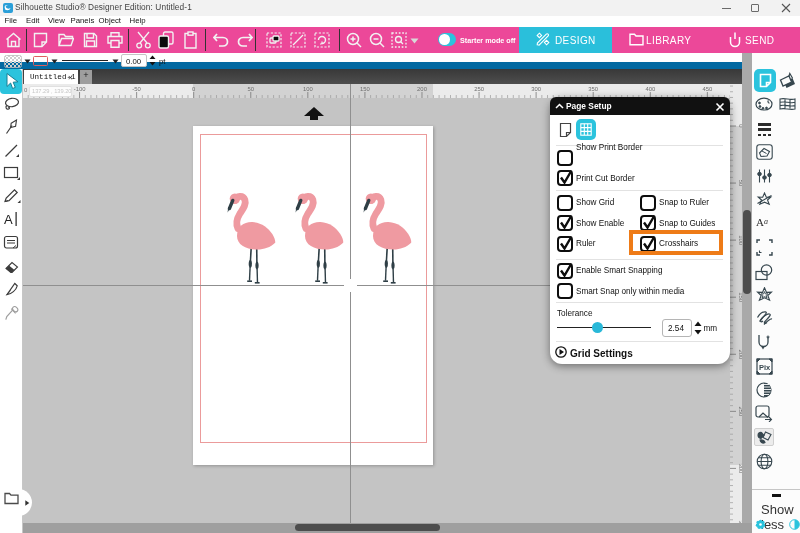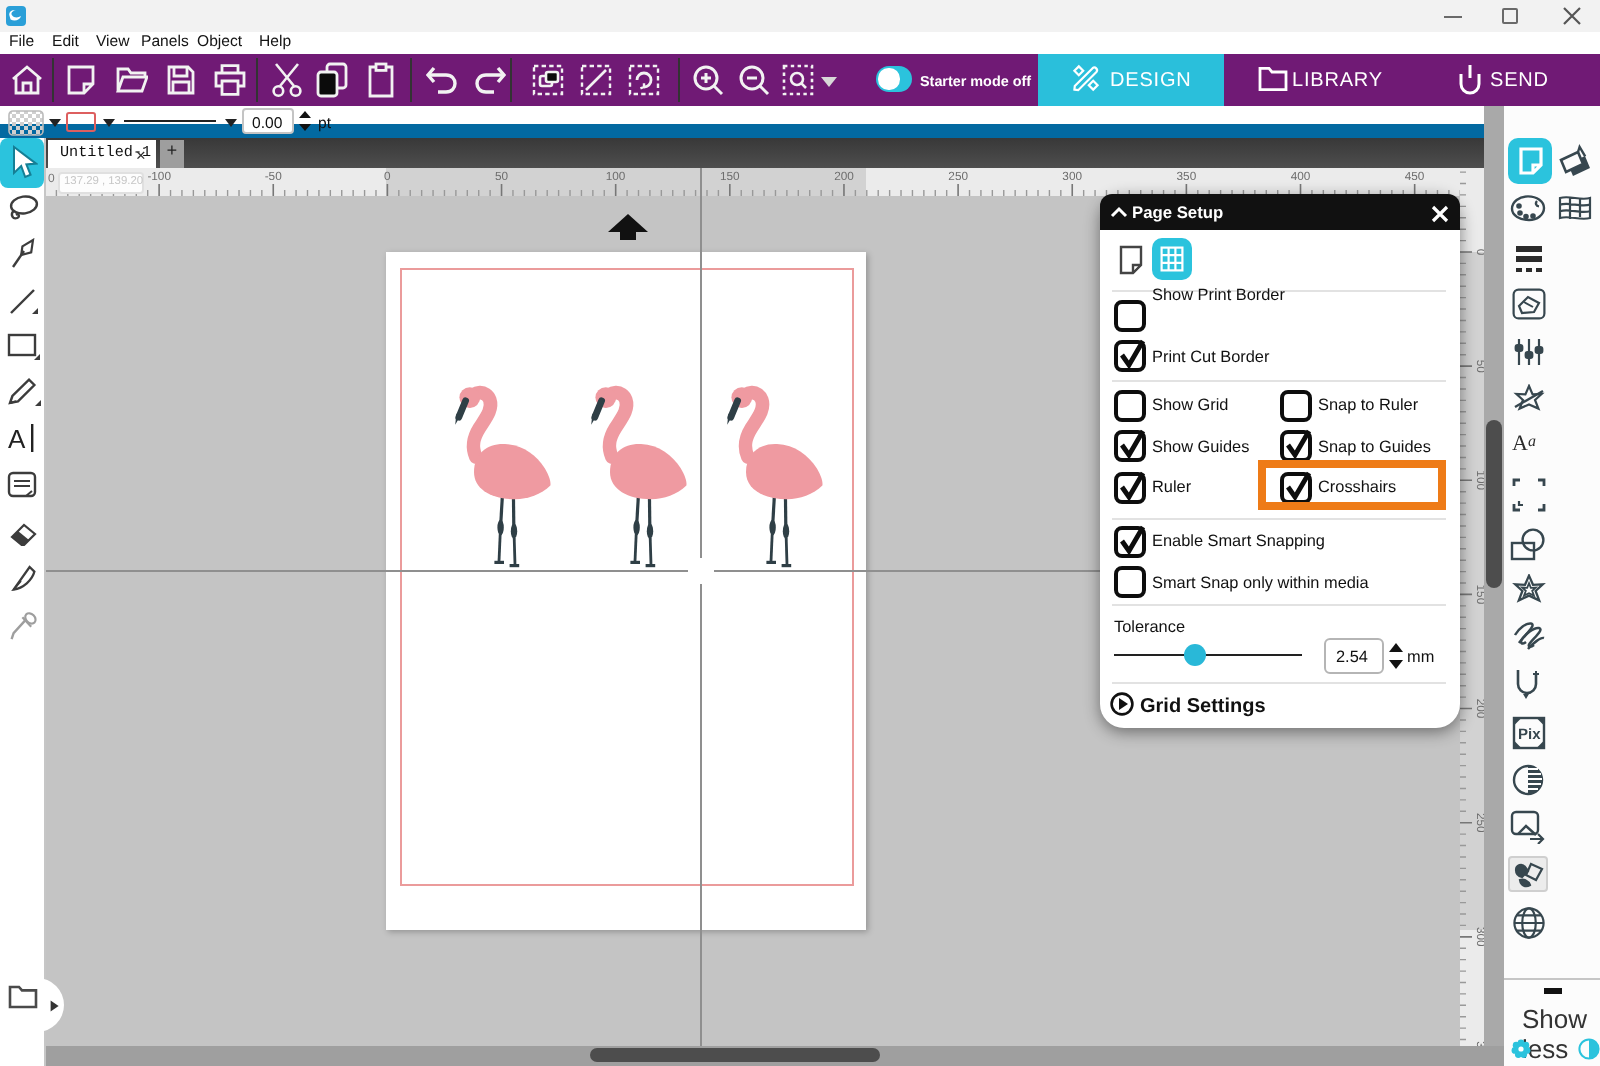--- a/index.html
+++ b/index.html
@@ -4,21 +4,21 @@
 <style>
 *{margin:0;padding:0;box-sizing:border-box;}
 html,body{width:800px;height:533px;overflow:hidden;}
 body{font-family:"Liberation Sans",sans-serif;position:relative;background:#ffffff;}
 .abs{position:absolute;}
 
 #titlebar{left:0;top:0;width:800px;height:16px;background:#f2f2f2;}
 #title-text{left:15px;top:2px;font-size:8.3px;color:#3f3f3f;letter-spacing:.1px;}
 #menubar{left:0;top:16px;width:800px;height:11px;background:#ffffff;}
 .menu{top:0;font-size:7.8px;color:#141414;}
-#toolbar{left:0;top:27px;width:800px;height:26px;background:#701a75;}
+#toolbar{left:0;top:27px;width:800px;height:26px;background:#ec4899;}
 .tdiv{position:absolute;top:2px;width:1px;height:22px;background:#333;}
 #designbtn{left:519px;top:0;width:93px;height:26px;background:#2abfdb;}
 .tbtxt{position:absolute;top:8px;font-size:10px;color:#fff;letter-spacing:.4px;}
 
 #subbar{left:0;top:53px;width:742px;height:16px;background:#ffffff;border-bottom:7px solid #0369a1;}
 
 #tabbar{left:23px;top:69px;width:719px;height:15px;background:linear-gradient(#383838,#4e4e4e);font-family:Liberation Mono, monospace;}
 #tab1{left:1px;top:1px;width:54px;height:14px;background:#fff;font-size:7.6px;color:#111;}
 #tabplus{left:57px;top:1px;width:12px;height:14px;background:#9e9e9e;color:#222;font-size:9px;text-align:center;line-height:13px;}
 
@@ -53,20 +53,21 @@
 .chk{position:absolute;left:-1px;top:-4px;}
 </style>
 </head>
 <body>
 
 <div class="abs" id="titlebar">
   <svg class="abs" style="left:3px;top:3px" width="10" height="10" viewBox="0 0 10 10">
       <rect x="0" y="0" width="10" height="10" rx="2" fill="#2a9fd8"></rect>
       <path d="M2.3,6.8 C4.5,7.8 7,7 7.5,5 C6,6 4,6 3,4.6 C2.2,3.4 3.4,2 5,2.4 C3,1.4 1.2,3 1.7,4.8 Z" fill="#fff"></path>
     </svg>
+  <div class="abs" id="title-text">Silhouette Studio® Designer Edition: Untitled-1</div>
   <div class="abs" style="left:722px;top:7.5px;width:9px;height:1.4px;background:#6a6a6a"></div>
   <div class="abs" style="left:751px;top:4px;width:7.5px;height:7.5px;border:1.2px solid #6a6a6a;border-radius:1px"></div>
   <svg class="abs" style="left:780.5px;top:3px" width="10" height="10" viewBox="0 0 10 10">
       <path d="M1,1 L9,9 M9,1 L1,9" stroke="#555" stroke-width="1.1"></path>
     </svg>
 </div>
 
 <div class="abs" id="menubar">
   <div class="abs menu" style="left:4.5px">File</div>
   <div class="abs menu" style="left:26px">Edit</div>
@@ -503,21 +504,21 @@
   <div class="pdiv" style="top:93px"></div>
   <div class="cb" style="left:7px;top:97.5px"></div>
   <div class="cl" style="left:26px;top:101px">Show Grid</div>
   <div class="cb" style="left:90px;top:97.5px"></div>
   <div class="cl" style="left:109px;top:101px">Snap to Ruler</div>
   <div class="cb" style="left:7px;top:118px">
       <svg class="chk" width="17" height="18" viewBox="0 0 17 18">
         <path d="M3,9.5 L6.5,14.5 L13.5,2.5" stroke="#0d0d0d" stroke-width="2.4" fill="none"></path>
       </svg>
     </div>
-  <div class="cl" style="left:26px;top:121.5px">Show Guides</div>
+  <div class="cl" style="left:26px;top:121.5px">Show Enable</div>
   <div class="cb" style="left:90px;top:118px">
       <svg class="chk" width="17" height="18" viewBox="0 0 17 18">
         <path d="M3,9.5 L6.5,14.5 L13.5,2.5" stroke="#0d0d0d" stroke-width="2.4" fill="none"></path>
       </svg>
     </div>
   <div class="cl" style="left:109px;top:121.5px">Snap to Guides</div>
   <div class="cb" style="left:7px;top:138.5px">
       <svg class="chk" width="17" height="18" viewBox="0 0 17 18">
         <path d="M3,9.5 L6.5,14.5 L13.5,2.5" stroke="#0d0d0d" stroke-width="2.4" fill="none"></path>
       </svg>

